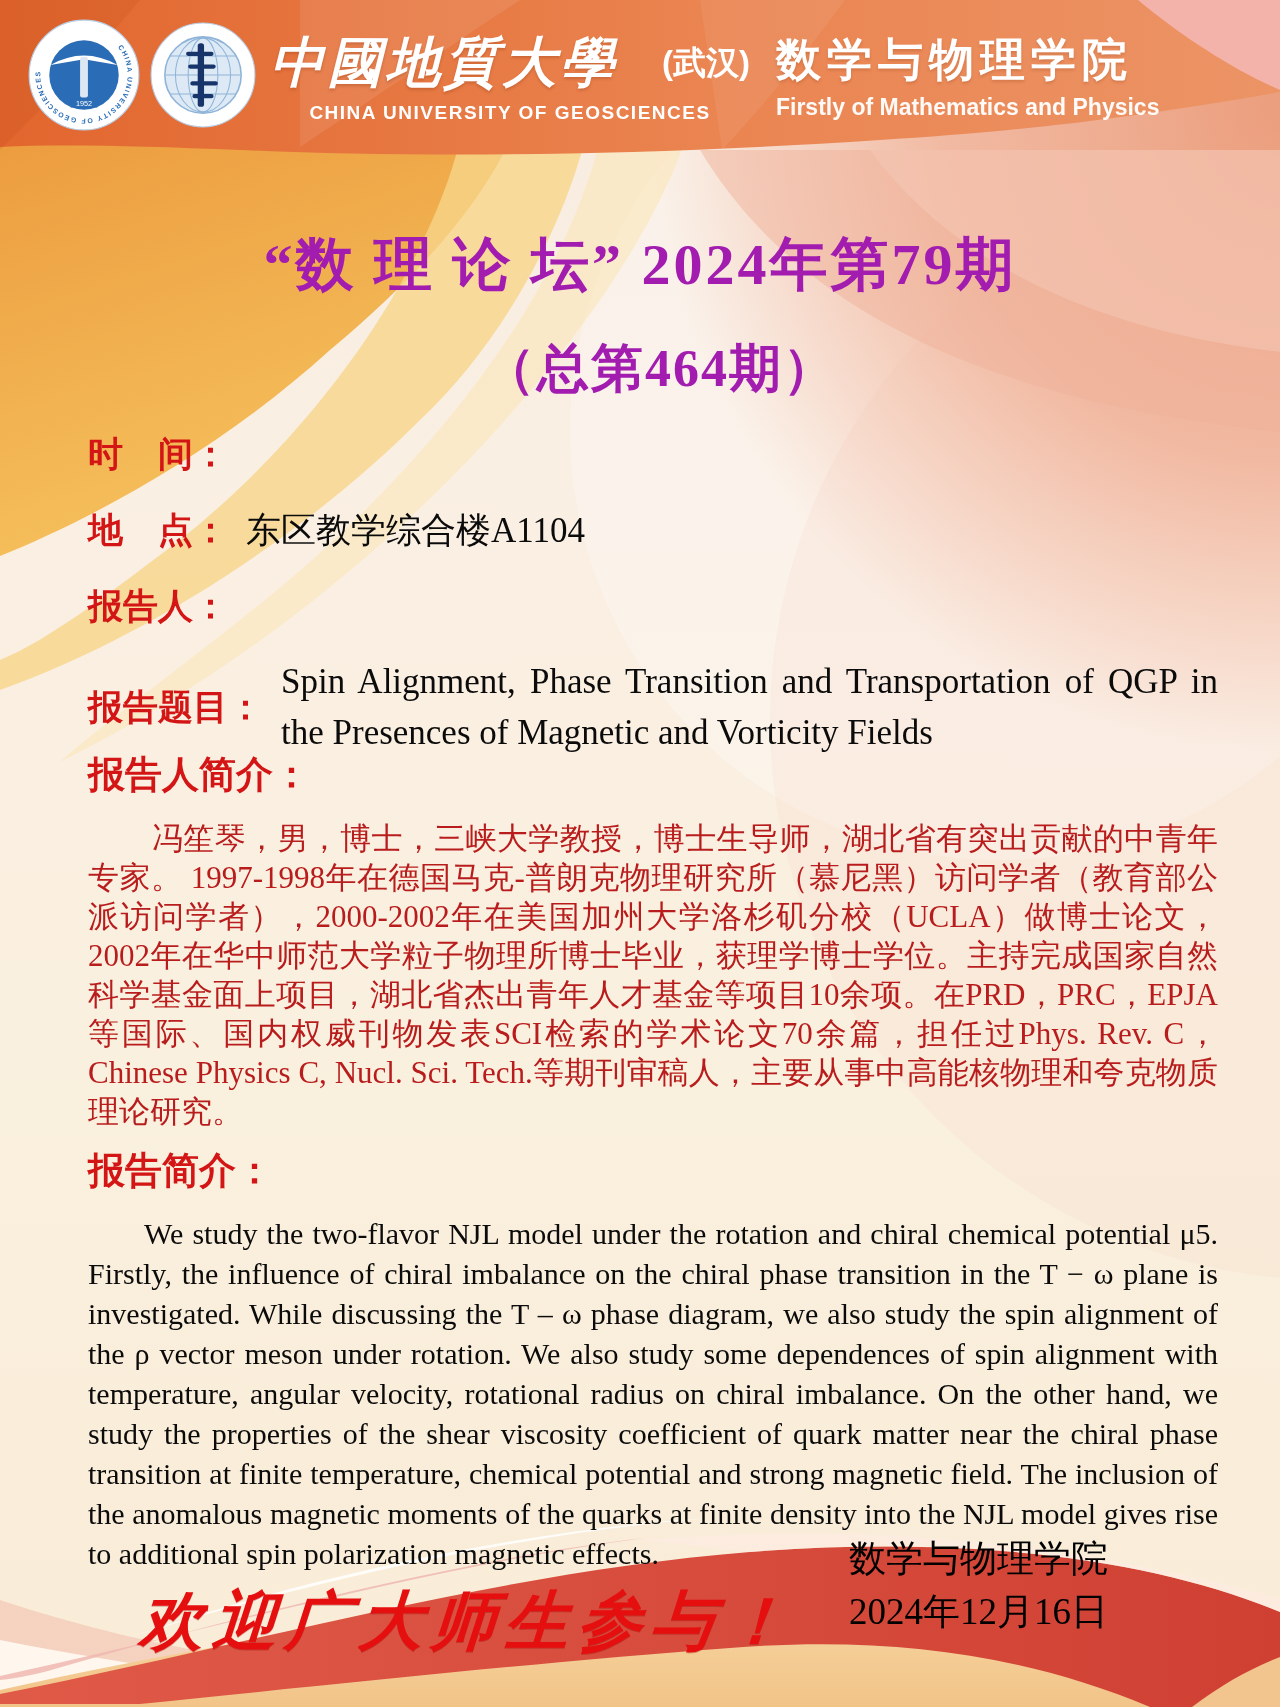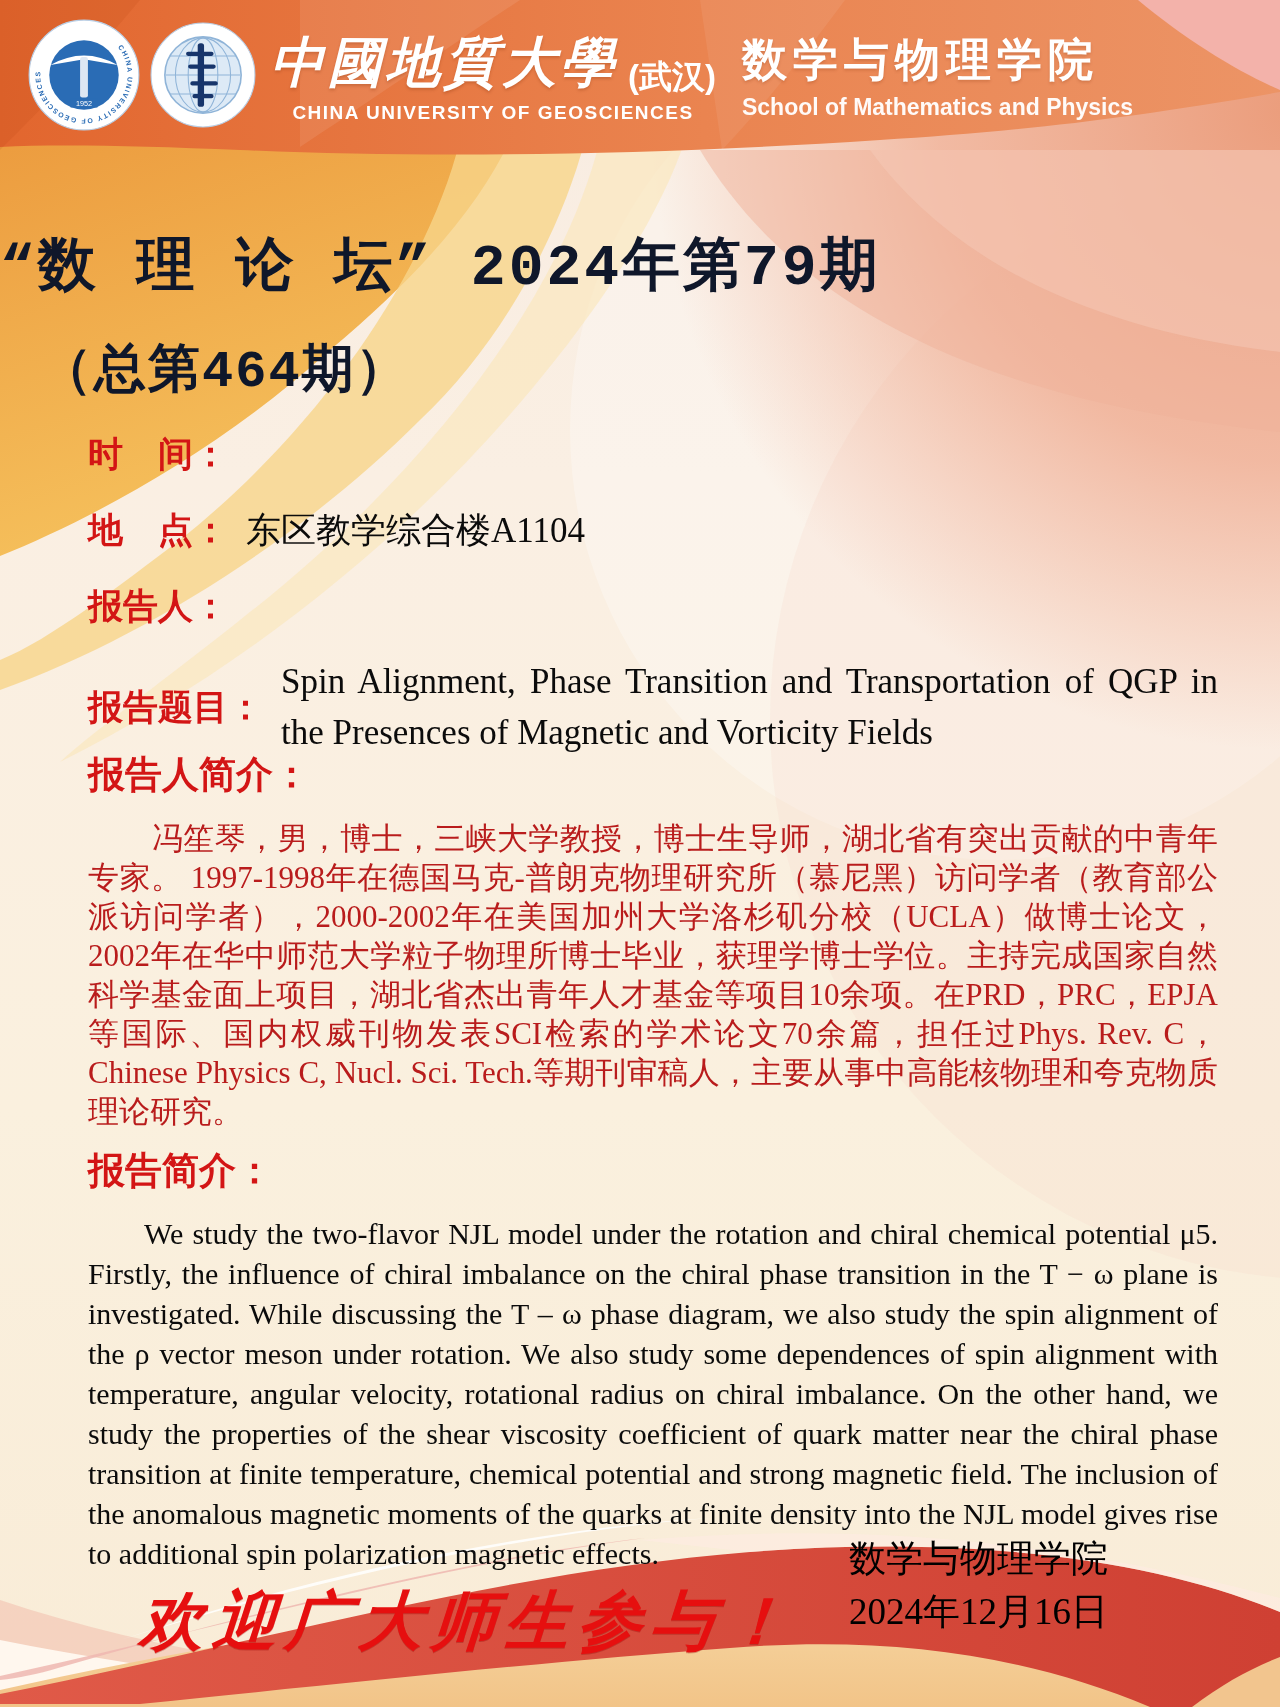--- a/index.html
+++ b/index.html
@@ -6,30 +6,30 @@
   body{font-family:"Liberation Sans",sans-serif;}
   .poster{position:relative;width:1280px;height:1707px;overflow:hidden;background:#faf0e1;}
   .bg{position:absolute;inset:0;z-index:0;}
   .content{position:absolute;inset:0;z-index:1;}
 
   
   .header{position:absolute;top:0;left:0;right:0;height:150px;display:flex;align-items:center;padding:0 0 0 28px;box-sizing:border-box;}
   .seal{flex:0 0 auto;}
   .seal svg{display:block;}
   .univ-block{margin-left:14px;color:#fff;}
-  .univ-row{display:flex;align-items:flex-end;}
+  .univ-row{display:flex;align-items:center;gap:34px;}
   .univ-cn{font-family:"Liberation Serif",serif;font-style:italic;font-weight:700;font-size:54px;letter-spacing:4px;text-shadow:0 2px 3px rgba(120,40,0,.25);white-space:nowrap;}
   .campus{font-family:"Liberation Sans",sans-serif;font-weight:600;font-size:33px;margin-left:10px;white-space:nowrap;}
   .univ-en{font-weight:700;font-size:19px;letter-spacing:1.5px;margin-top:2px;text-align:center;white-space:nowrap;}
   .school-block{margin-left:26px;color:#fff;}
   .school-cn{font-size:45px;font-weight:600;letter-spacing:6px;white-space:nowrap;text-shadow:0 2px 3px rgba(120,40,0,.2);}
   .school-en{font-size:23px;font-weight:600;margin-top:4px;color:rgba(255,255,255,.96);white-space:nowrap;}
 
   
-  .title-block{position:absolute;top:226px;left:0;right:0;text-align:left;color:#0f172a;font-family:Liberation Mono, monospace;font-weight:700;}
+  .title-block{position:absolute;top:226px;left:0;right:0;text-align:center;color:#a21caf;font-family:Liberation Serif, serif;font-weight:700;}
   .title-line1{font-size:58px;letter-spacing:3px;}
   .title-line2{font-size:52px;margin-top:30px;letter-spacing:2px;margin-left:40px;}
 
   
   .details{position:absolute;top:430px;left:88px;right:62px;}
   .detail-row{display:flex;align-items:center;margin-bottom:25px;font-size:35px;line-height:1.45;}
   .detail-label{font-family:"Liberation Serif",serif;font-weight:700;color:#d31515;white-space:nowrap;padding-right:18px;}
   .detail-value{flex:1;color:#0b0b0b;font-family:"Liberation Serif",sans-serif;}
   .detail-value.en{font-family:"Liberation Serif",serif;text-align:justify;}
 
@@ -142,21 +142,21 @@
       </div>
       <div class="univ-block">
         <div class="univ-row">
           <span class="univ-cn">中國地質大學</span>
           <span class="campus">(武汉)</span>
         </div>
         <div class="univ-en">CHINA UNIVERSITY OF GEOSCIENCES</div>
       </div>
       <div class="school-block">
         <div class="school-cn">数学与物理学院</div>
-        <div class="school-en">School of Mathematics and Physics</div>
+        <div class="school-en">Firstly of Mathematics and Physics</div>
       </div>
     </div>
 
     <div class="title-block">
       <div class="title-line1">“数 理 论 坛” 2024年第79期</div>
       <div class="title-line2">（总第464期）</div>
     </div>
 
     <div class="details">
       <div class="detail-row">

